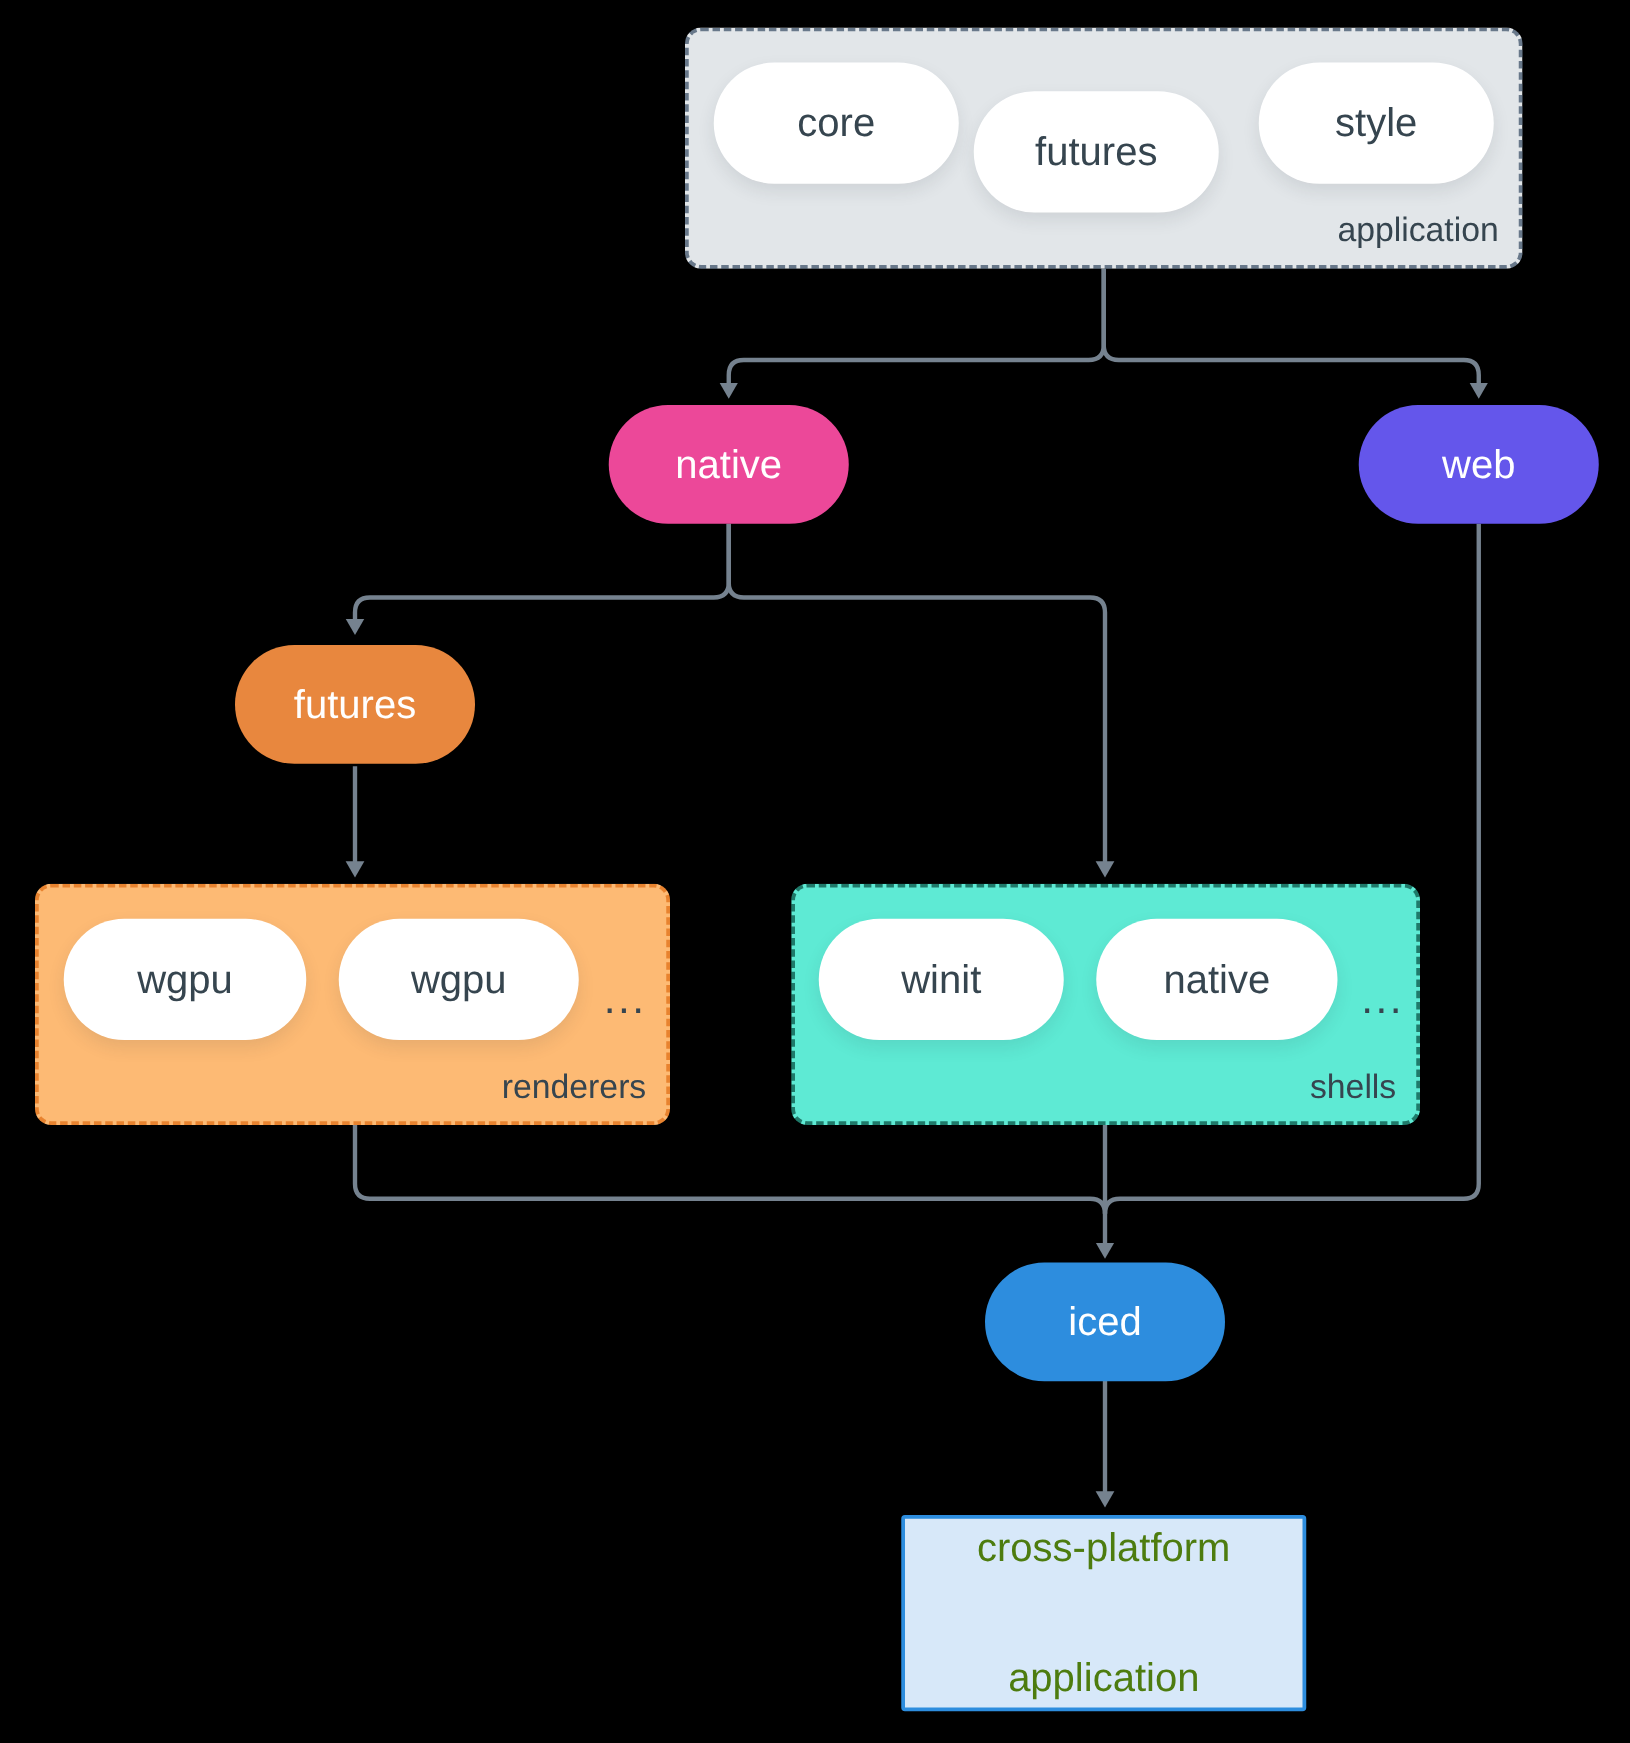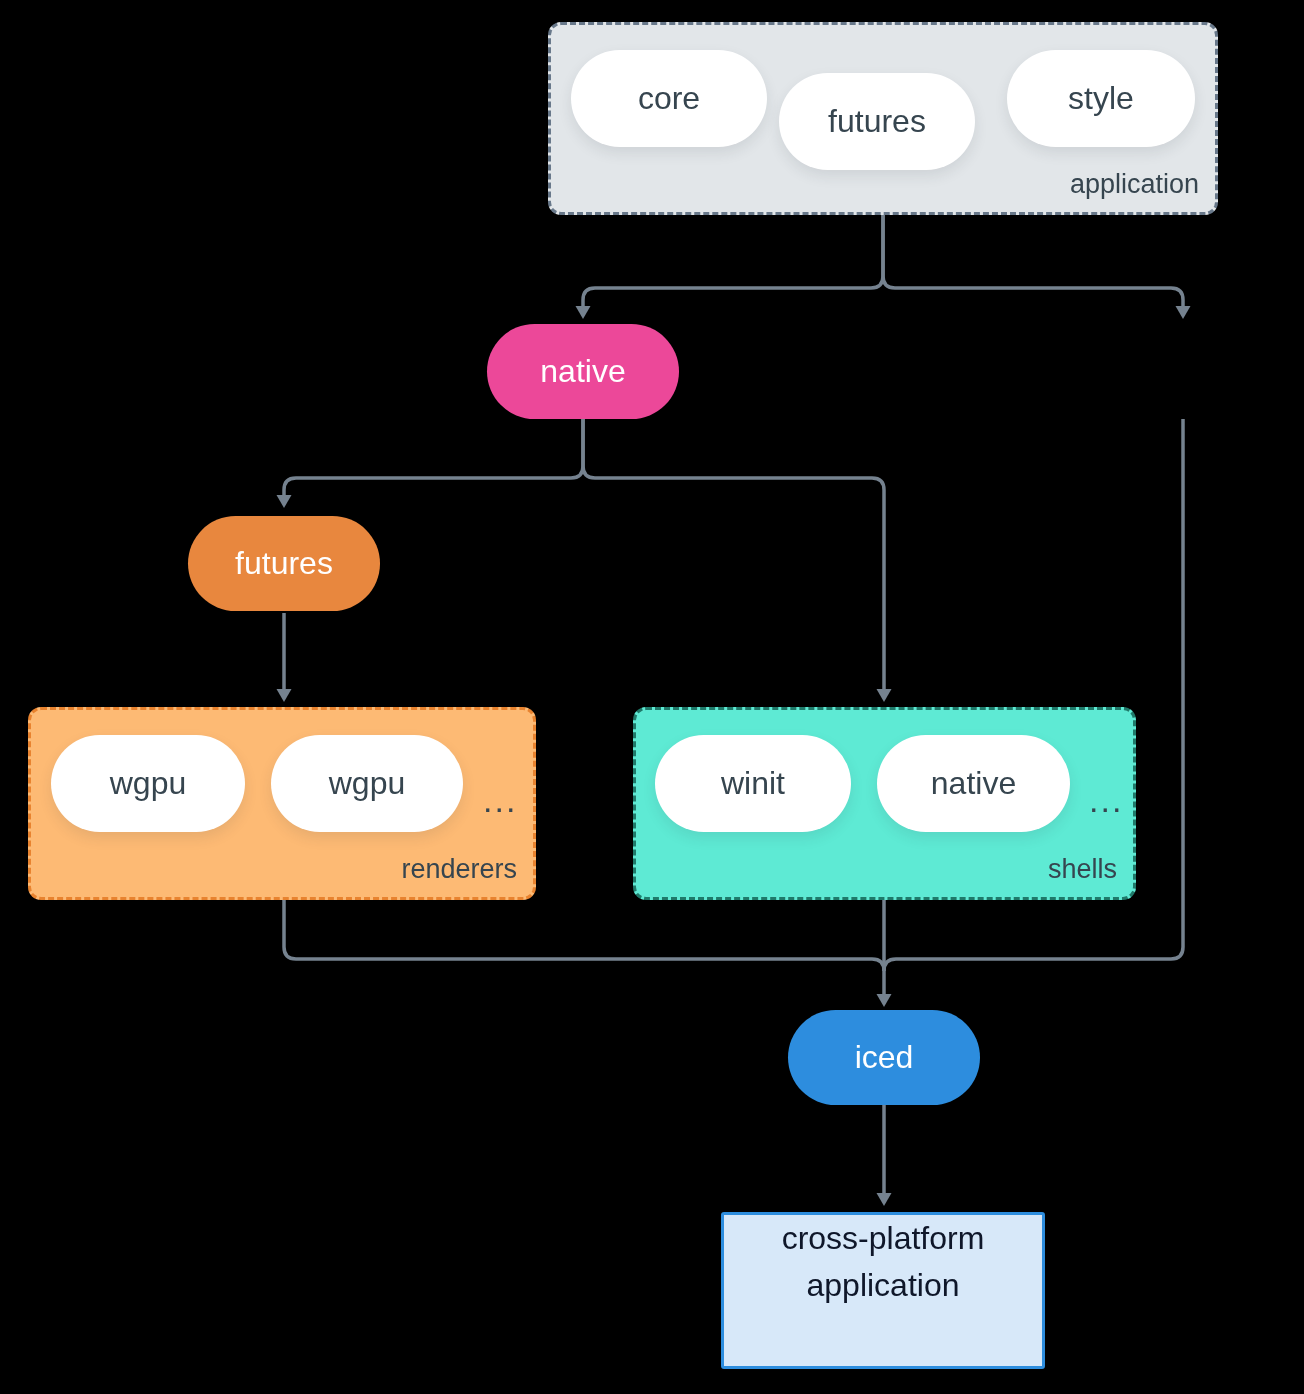--- a/index.html
+++ b/index.html
@@ -52,22 +52,22 @@
   .node.iced{left:788px;top:1010px;width:192px;background:#2d8dde;}
 
   .ellipsis{
     position:absolute;top:50%;transform:translateY(-60%);
     font-size:34px;color:#36454f;letter-spacing:2px;
   }
   .appbox{
     position:absolute;left:721px;top:1212px;width:324px;height:157px;
     background:#d7e8f9;border:3px solid #2d8dde;border-radius:3px;
     box-sizing:border-box;
-    display:flex;flex-direction:column;align-items:center;justify-content:flex-start;
-    font-size:32px;color:#0f172a;line-height:47px;text-align:center;
+    display:flex;flex-direction:column;align-items:center;justify-content:space-between;
+    font-size:32px;color:#4d7c0f;line-height:47px;text-align:center;
   }
 </style>
 </head>
 <body>
 
 <div class="canvas">
 
   <svg class="edges" viewBox="0 0 1304 1394" xmlns="http://www.w3.org/2000/svg">
     <defs>
       <marker id="arrow" markerUnits="userSpaceOnUse" markerWidth="20" markerHeight="20" refX="3" refY="9" orient="auto">
@@ -88,20 +88,21 @@
   </svg>
 
   <div class="groupbox foundations">
     <div class="pill" style="left:20px;top:25px;width:196px;">core</div>
     <div class="pill" style="left:228px;top:25px;width:196px;margin-top:23px;">futures</div>
     <div class="pill" style="left:456px;top:25px;width:188px;">style</div>
     <div class="group-label">application</div>
   </div>
 
   <div class="node native">native</div>
+  <div class="node web">web</div>
 
   <div class="node graphics">futures</div>
 
   <div class="groupbox renderers">
     <div class="pill" style="left:20px;top:25px;width:194px;">wgpu</div>
     <div class="pill" style="left:240px;top:25px;width:192px;">wgpu</div>
     <div class="ellipsis" style="left:452px;">...</div>
     <div class="group-label">renderers</div>
   </div>
 

